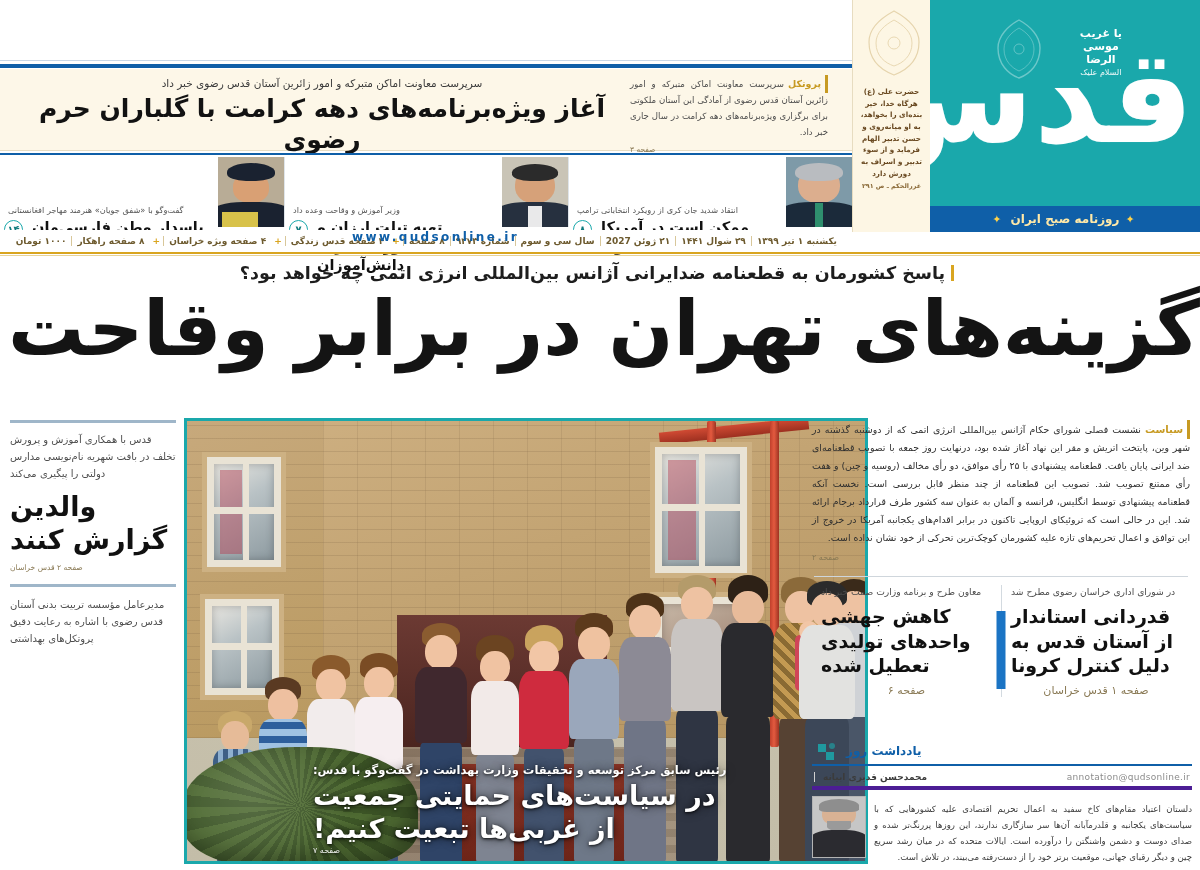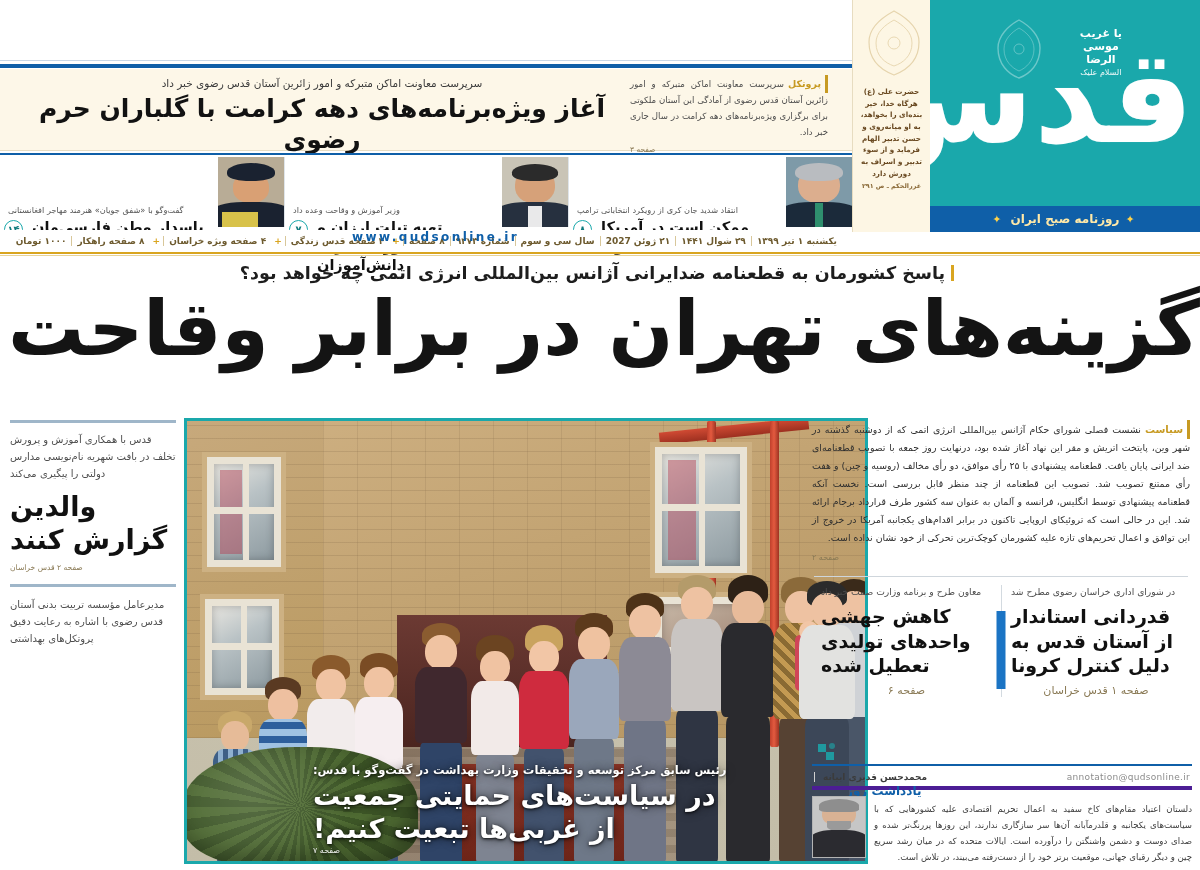--- a/index.html
+++ b/index.html
@@ -521,21 +521,20 @@
   .opinion {
     position: absolute;
     right: 8px; left: 8px; bottom: 4px;
     border-top: 2px solid #0f5fa8;
     padding-top: 4px;
   }
   .op-tag {
     position: absolute; top: -22px; left: 34px;
     font-size: 12px; font-weight: 700; color: #0f5fa8;
     letter-spacing: .5px;
-    margin-top: 40px;
   }
   .op-mark {
     position: absolute; top: -26px; left: 2px;
     width: 24px; height: 24px;
   }
   .op-meta {
     display: flex; flex-direction: row-reverse;
     align-items: center; justify-content: space-between;
     font-size: 9px; color: #777;
     padding: 2px 2px 4px 2px;

